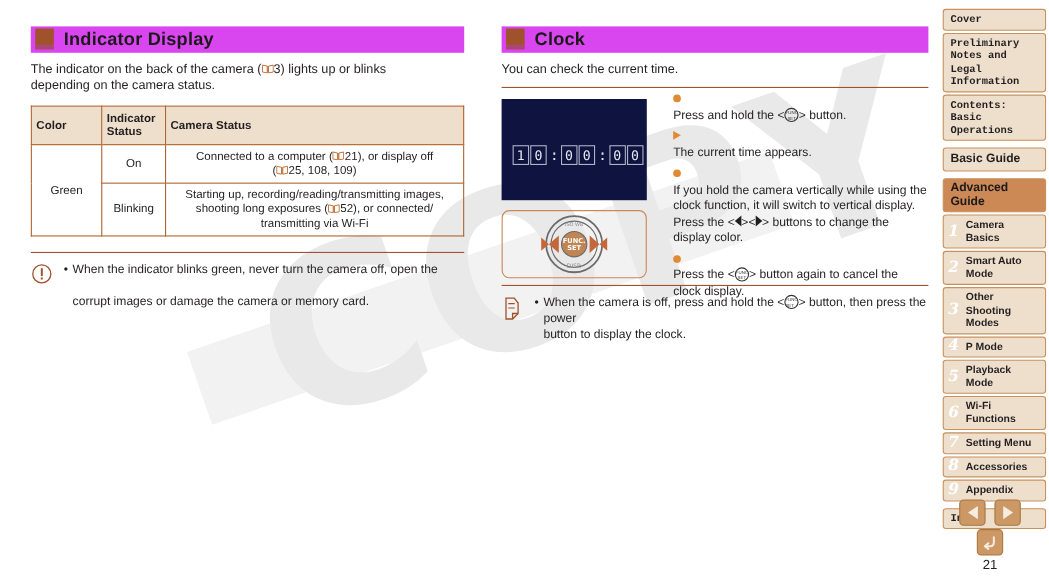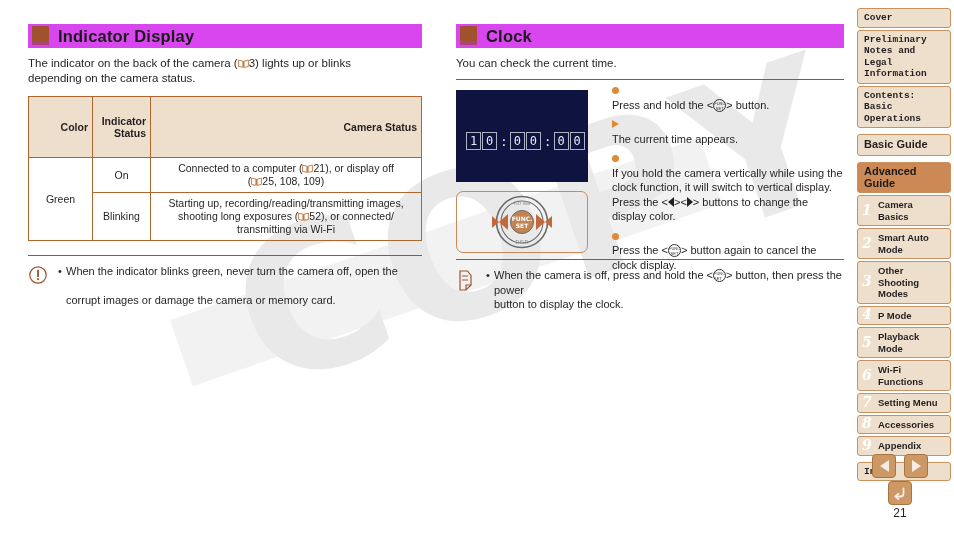--- a/index.html
+++ b/index.html
@@ -105,22 +105,22 @@
     border-collapse: collapse;
     width: 394px;
     margin-top: 10px;
     font-size: 10.5px;
   }
   table.status-table th {
     background: #eedfcc;
     border: 1px solid #b0652f;
     font-weight: bold;
     font-size: 10.5px;
-    padding: 18px 4px;
-    text-align: right;
+    padding: 5px 4px;
+    text-align: left;
     color: #231f20;
     line-height: 12px;
   }
   table.status-table td {
     border: 1px solid #b0652f;
     padding: 4px 5px;
     vertical-align: middle;
     line-height: 13px;
     color: #231f20;
   }

